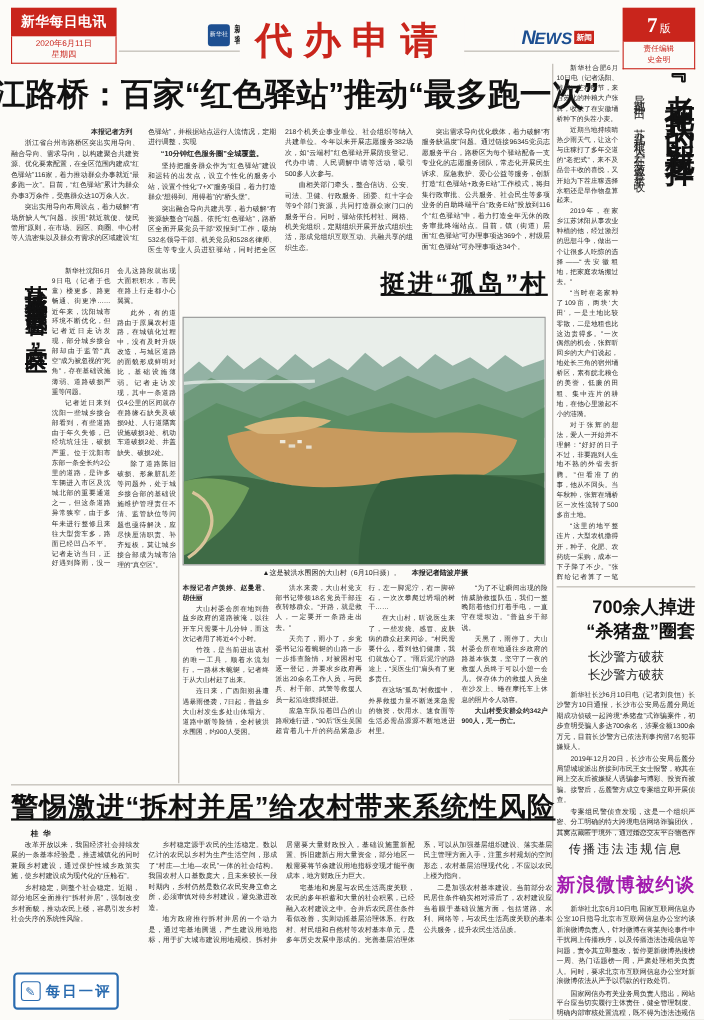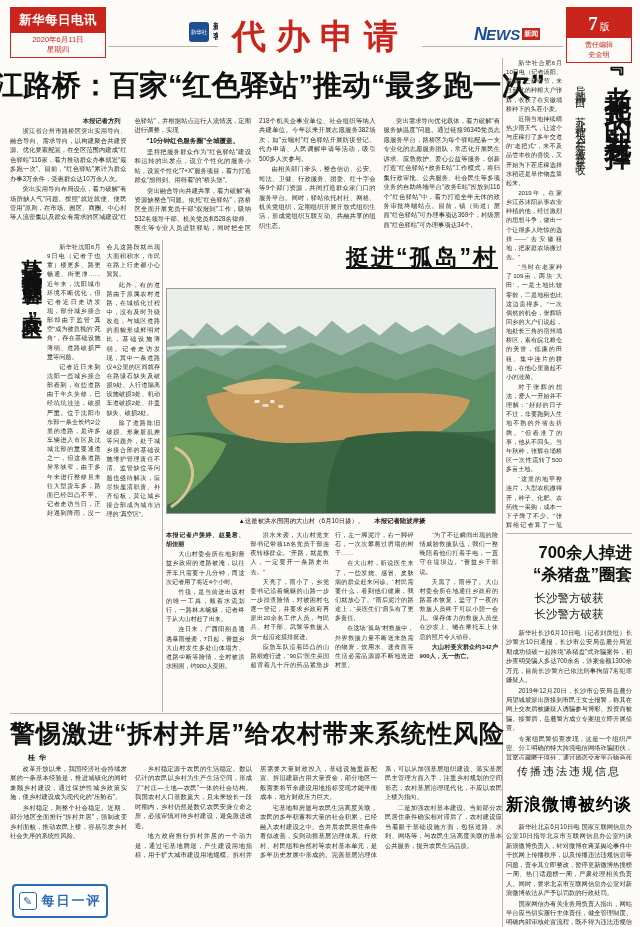--- a/index.html
+++ b/index.html
@@ -63,21 +63,21 @@
   .photo-block{ position:absolute; left:166px; top:242px; width:332px; height:470px;}
   .photo-hl{ text-align:right; font-size:23px; font-weight:bold; color:#111; letter-spacing:2px; margin-bottom:15px;text-decoration:underline;}
   .photo-frame{ width:330px; height:226px; border:1px solid #999; background:#dfe4df;}
   .photo-frame svg{ display:block; width:100%; height:100%;}
   .photo-cap{ font-size:6.4px; text-align:center; margin:3px 0 4px; color:#222;}
   .photo-cap b{ margin-left:10px;}
   .photo-body{ height:190px; columns:4; column-gap:6px; font-size:6.1px;}
 
   
   .bottom-hl{ position:absolute; left:10px; top:717px; width:492px; text-align:center;
-        font-size:25px; font-weight:bold; color:#111; letter-spacing:1px; white-space:nowrap;}
+        font-size:25px; font-weight:bold; color:#111; letter-spacing:1px; white-space:nowrap;text-decoration:underline;}
   .bottom-author{ position:absolute; left:28px; top:753px; font-size:7px; font-weight:bold; letter-spacing:4px;}
   .bottom-body{ position:absolute; left:10px; top:764px; width:492px; height:160px;
         columns:4; column-gap:8px;}
   .daily-badge{ position:absolute; left:12px; top:884px; width:96px; height:34px;
         border:2px solid #2b6cb0; border-radius:4px; background:#fff;
         display:flex; align-items:center; justify-content:center; gap:5px;}
   .daily-badge .ic{ width:18px; height:18px; border:1.5px solid #2b6cb0; border-radius:3px;
         color:#2b6cb0; font-size:11px; display:flex; align-items:center; justify-content:center;}
   .daily-badge .tx{ color:#2b6cb0; font-weight:bold; font-size:13px; letter-spacing:2px;}
 
@@ -93,21 +93,21 @@
         font-family:"Liberation Serif",serif; line-height:1.1;}
   .rail-hr{ height:1px; background:#b8b4ac; margin:3px 0;}
   .rail-art2{ height:214px; padding-top:4px;}
   .rail-art2 .hl{ text-align:right; font-size:16.5px; font-weight:bold; color:#111; line-height:1.35;}
   .rail-art2 .sub{ text-align:center; font-size:11.5px; color:#222; line-height:1.45; margin:4px 0 5px;
         font-family:"Liberation Serif",serif;}
   .rail-art2 .body-txt{ height:132px;}
   .rail-art3{ height:165px; padding-top:6px;}
   .rail-art3 .kicker{ text-align:center; font-size:11px; color:#222; letter-spacing:2px;
         font-family:"Liberation Serif",serif; margin-bottom:14px;}
-  .rail-art3 .hl{ text-align:center; font-size:17px; font-weight:bold; color:#000000; letter-spacing:1px; margin-bottom:6px;}
+  .rail-art3 .hl{ text-align:center; font-size:17px; font-weight:bold; color:#a21caf; letter-spacing:1px; margin-bottom:6px;}
   .rail-art3 .body-txt{ height:112px;}
 </style>
 </head>
 <body>
 
 <div class="page">
 
   <div class="masthead">
     <div class="mh-rule"></div>
     <div class="mh-left">

